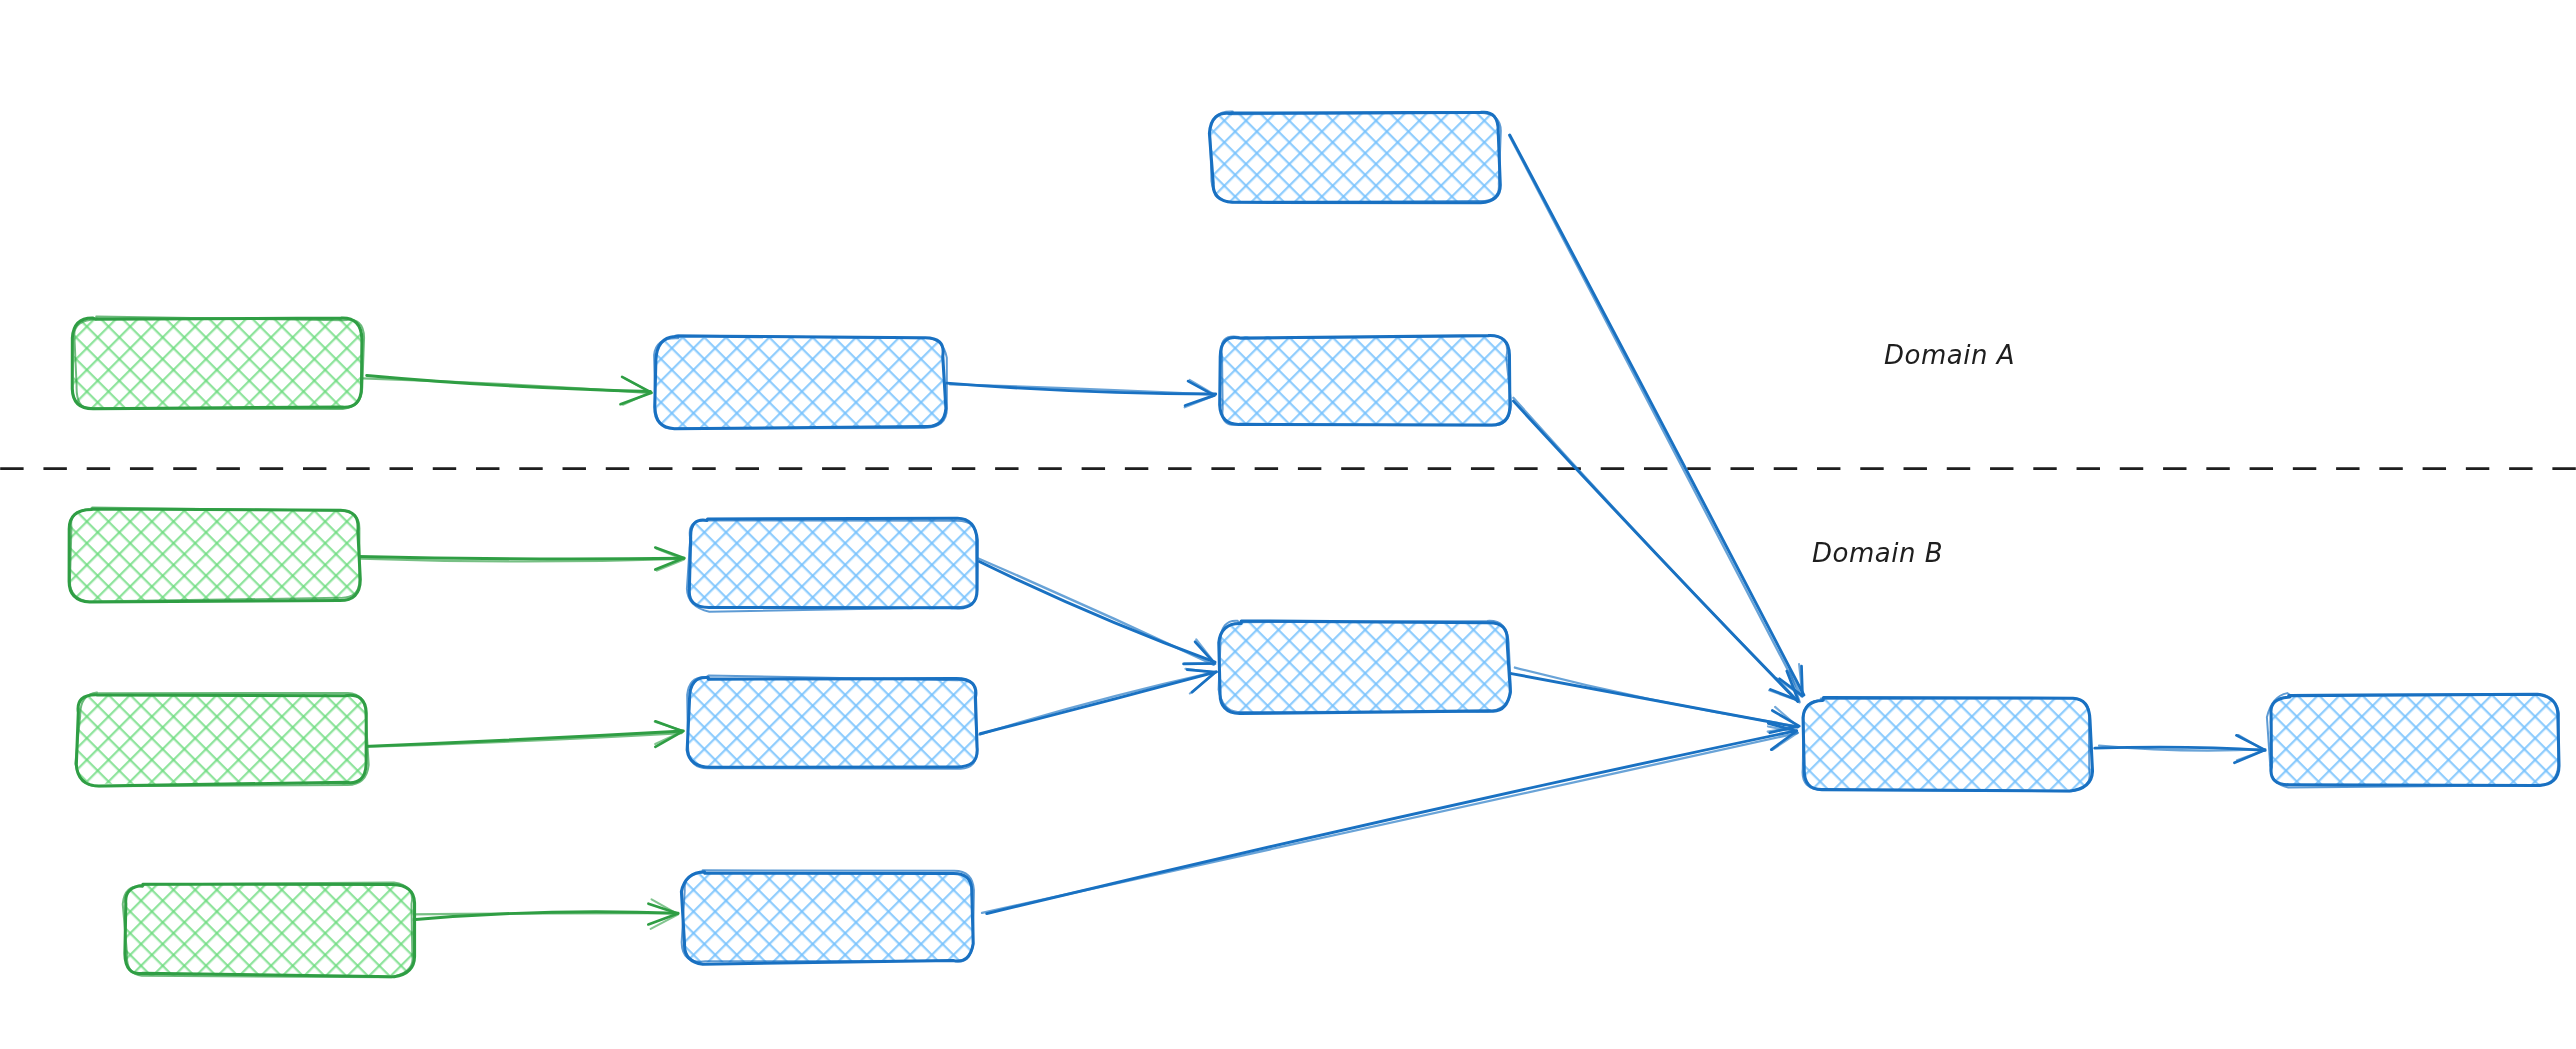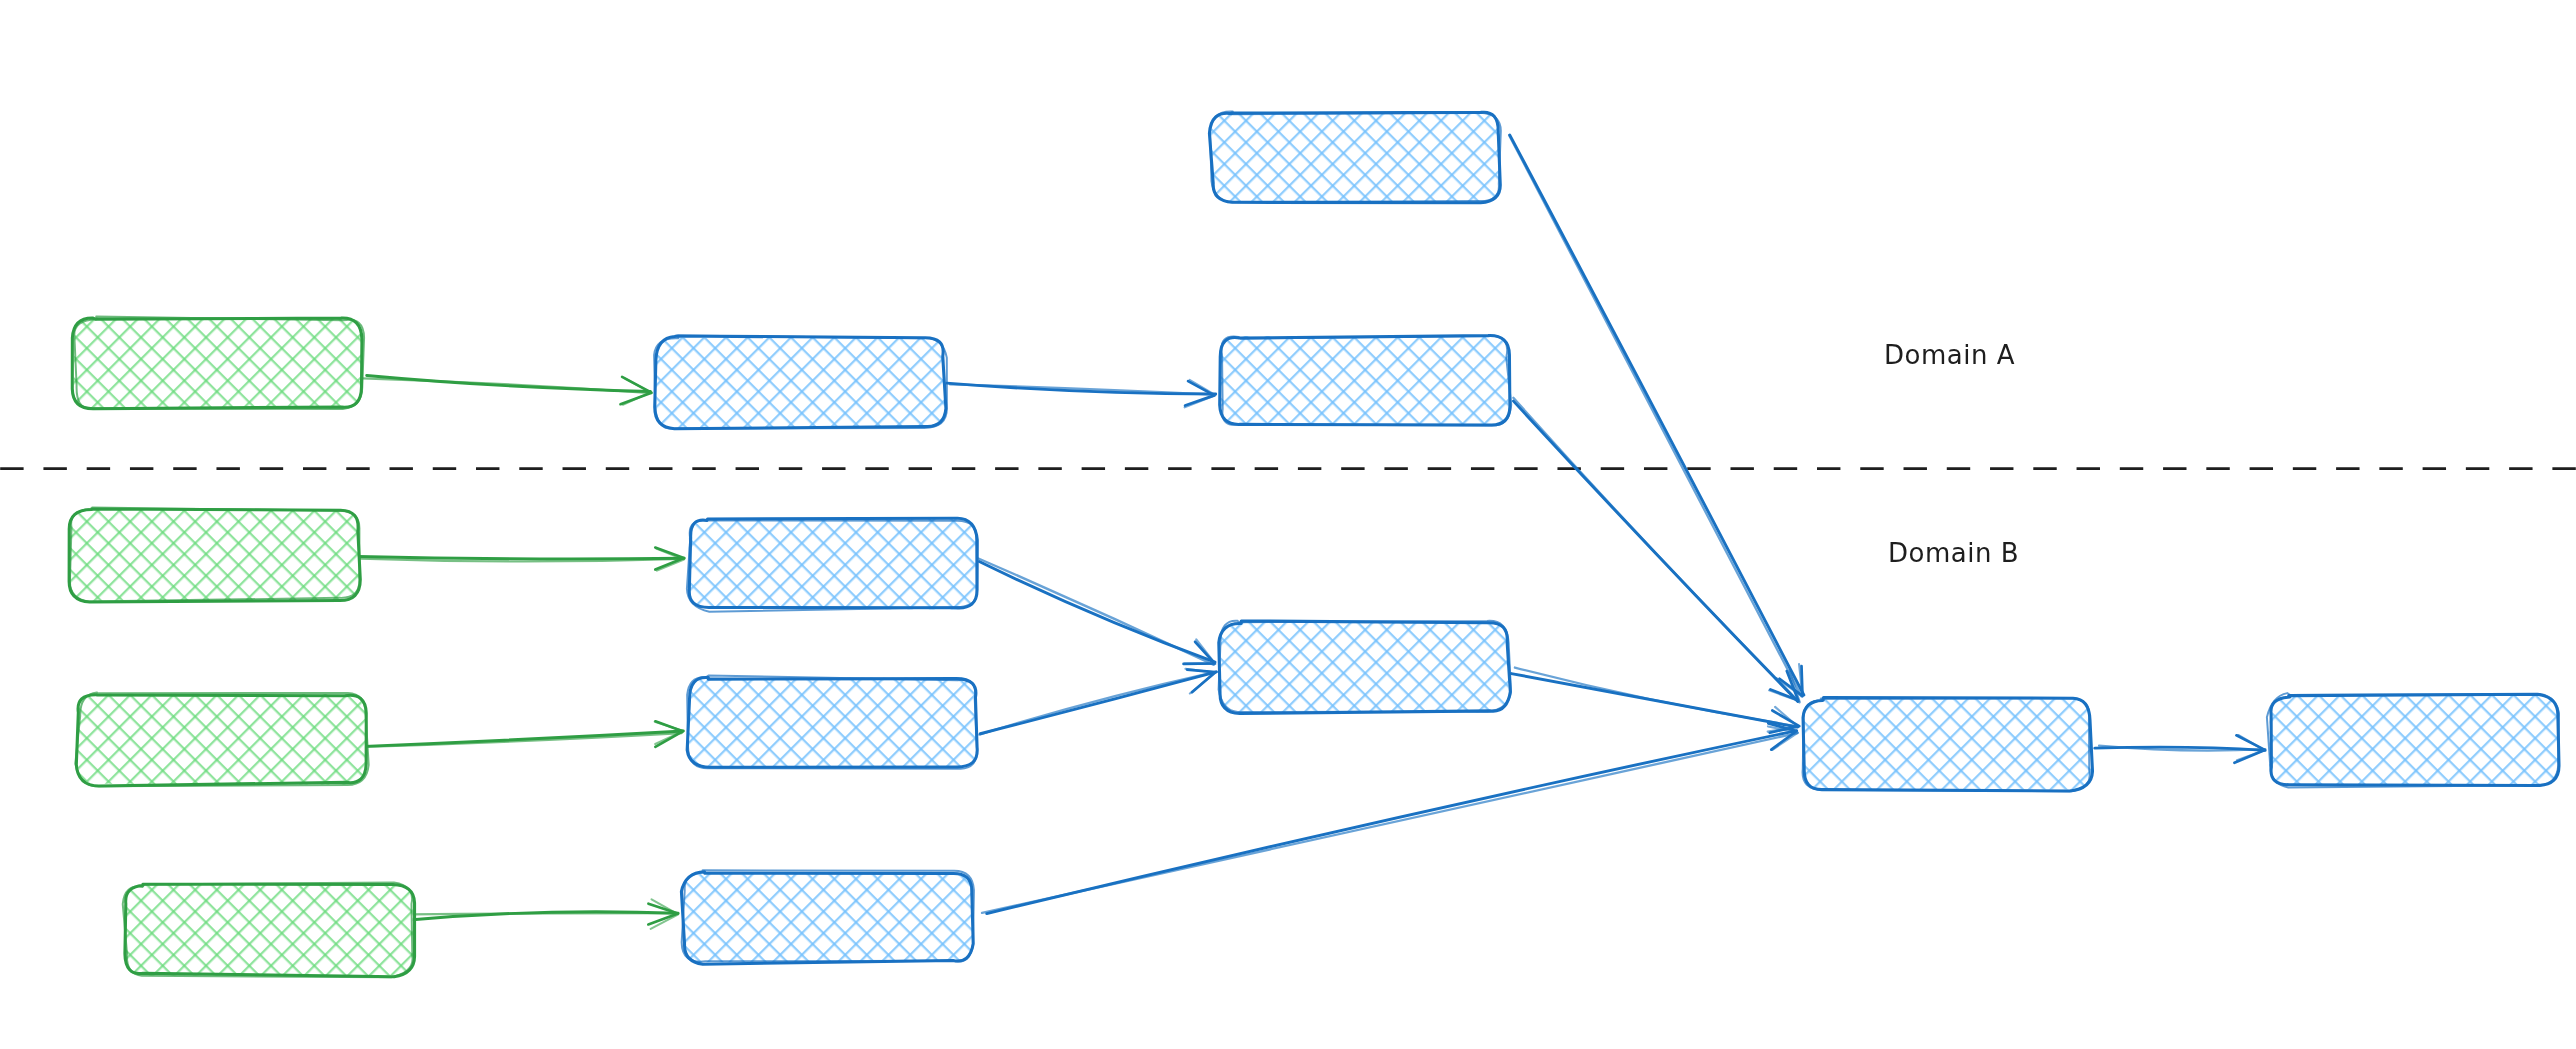--- a/index.html
+++ b/index.html
@@ -20,28 +20,29 @@
     left: 0;
     top: 0;
     width: 2576px;
     height: 1049px;
     display: block;
   }
   .domain-label {
     position: absolute;
     font-family: "DejaVu Sans", sans-serif;
     font-size: 26px;
+    font-style: italic;
     font-weight: 400;
     color: #1e1e1e;
     letter-spacing: 0.5px;
     white-space: nowrap;
     user-select: none;
   }
   #domain-a-label { left: 1884px; top: 340px; }
-  #domain-b-label { left: 1888px; top: 538px; }
+  #domain-b-label { left: 1812px; top: 538px; }
 </style>
 </head>
 <body>
 
 <svg id="canvas" viewBox="0 0 2858 1164" xmlns="http://www.w3.org/2000/svg">
   <defs>
     <pattern id="hatch-green" width="17" height="17" patternUnits="userSpaceOnUse" patternTransform="rotate(45)">
       <rect width="17" height="17" fill="#ffffff"></rect>
       <line x1="0" y1="0" x2="0" y2="17" stroke="#69db7c" stroke-width="5" stroke-opacity="0.75"></line>
       <line x1="0" y1="0" x2="17" y2="0" stroke="#69db7c" stroke-width="5" stroke-opacity="0.75"></line>

